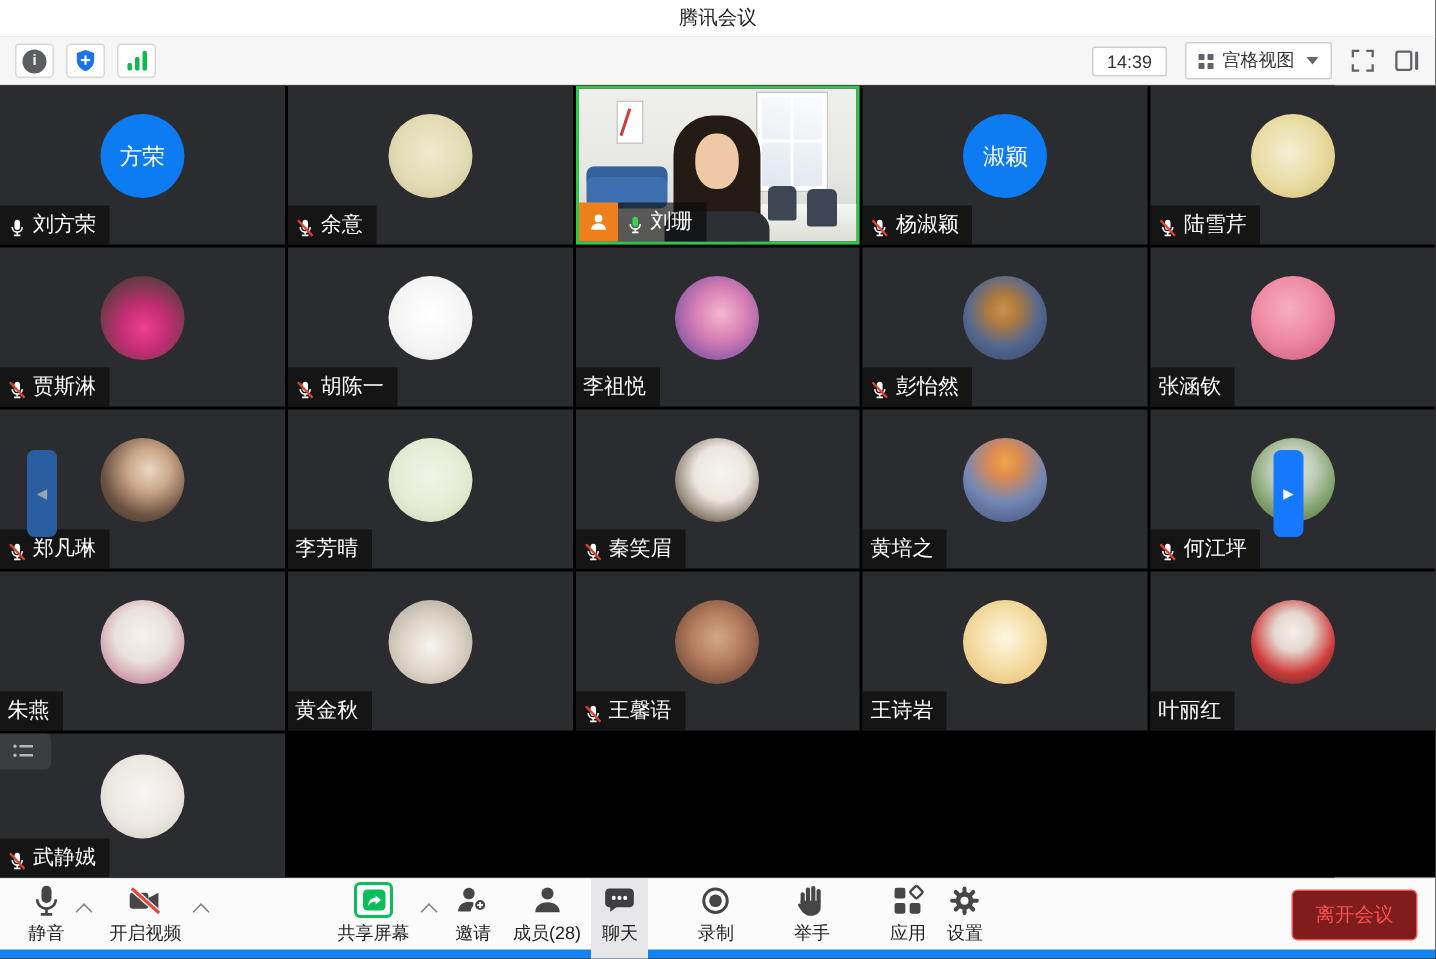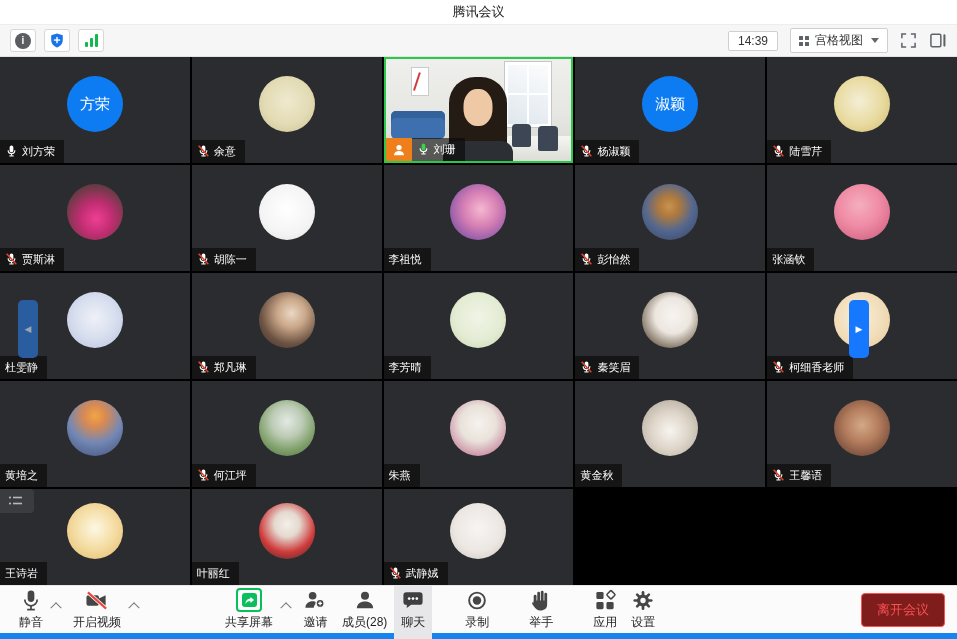--- a/index.html
+++ b/index.html
@@ -40,22 +40,22 @@
     gap:2px; background:#000; }
   .tile { position:relative; background:#2a2c2f; overflow:hidden;
     display:flex; align-items:center; justify-content:center; cursor:pointer; }
   .tile.video { border:2px solid #2bc84c; }
   .avatar-initials { width:56px; height:56px; border-radius:50%; background:#0d7cf2; color:#fff;
     display:flex; align-items:center; justify-content:center; font-size:15px; margin-top:-12px; }
   .avatar-photo { width:56px; height:56px; border-radius:50%; margin-top:-12px; }
   .name-plate { position:absolute; left:0; bottom:0; display:flex; align-items:stretch; max-width:100%; }
   .host-badge { display:none; width:26px; background:#ef7f1a; align-items:center; justify-content:center; }
   .tile.host .host-badge { display:flex; }
-  .nameplate-inner { display:flex; align-items:flex-start; gap:4px; background:rgba(8,8,8,.62);
-    padding:4px 9px 4px 5px; font-size:11px; color:#fff; white-space:nowrap; }
+  .nameplate-inner { display:flex; align-items:flex-end; gap:4px; background:rgba(8,8,8,.62);
+    padding:4px 9px 4px 5px; font-size:14px; color:#fff; white-space:nowrap; }
   .mic svg { display:block; }
   .mic .mic-stroke { stroke:#fff; stroke-width:1.2; fill:none; }
   .mic .mic-fill { fill:#fff; }
   .mic .slash { display:none; stroke:#e0442e; stroke-width:1.7; }
   .tile.mic-muted .slash { display:block; }
   .tile.mic-speaking .mic-fill { fill:#35d44a; }
 
   
   .video-scene { display:none; }
   .tile.video .video-scene { display:block; position:absolute; inset:0;
@@ -375,56 +375,44 @@
 
     <div class="name-plate">
 
       <span class="nameplate-inner">
 
         <span class="name-text">张涵钦</span>
       </span>
     </div>
   </div>
 
+
+  <div class="tile mic-muted">
+
+    <div class="avatar-photo" style="background: radial-gradient(circle at 58% 38%, rgb(234, 216, 196) 0%, rgb(202, 167, 137) 30%, rgb(107, 81, 66) 65%, rgb(57, 48, 42) 100%);"></div>
+
+    <div class="name-plate">
+
+      <span class="nameplate-inner">
+        <span class="mic">
+          <svg width="13" height="14" viewBox="0 0 14 14">
+            <path class="mic-fill" d="M7 1.1c1.15 0 2 .9 2 2v3.3c0 1.1-.85 2-2 2s-2-.9-2-2V3.1c0-1.1.85-2 2-2z"></path>
+            <path class="mic-stroke" d="M3.4 6.3c0 2 1.6 3.6 3.6 3.6s3.6-1.6 3.6-3.6"></path>
+            <line class="mic-stroke" x1="7" y1="9.9" x2="7" y2="11.9"></line>
+            <line class="mic-stroke" x1="4.7" y1="12.3" x2="9.3" y2="12.3"></line>
+            <line class="slash" x1="1.8" y1="1.4" x2="12.2" y2="12.6"></line>
+          </svg>
+        </span>
+        <span class="name-text">郑凡琳</span>
+      </span>
+    </div>
+  </div>
+
   <div class="tile mic-none">
 
-    <div class="avatar-photo" style="background: radial-gradient(circle at 50% 46%, rgb(238, 241, 247) 0%, rgb(215, 222, 238) 50%, rgb(182, 194, 221) 100%);"></div>
-
-    <div class="name-plate">
-
-      <span class="nameplate-inner">
-
-        <span class="name-text">杜雯静</span>
-      </span>
-    </div>
-  </div>
-
-  <div class="tile mic-muted">
-
-    <div class="avatar-photo" style="background: radial-gradient(circle at 58% 38%, rgb(234, 216, 196) 0%, rgb(202, 167, 137) 30%, rgb(107, 81, 66) 65%, rgb(57, 48, 42) 100%);"></div>
-
-    <div class="name-plate">
-
-      <span class="nameplate-inner">
-        <span class="mic">
-          <svg width="13" height="14" viewBox="0 0 14 14">
-            <path class="mic-fill" d="M7 1.1c1.15 0 2 .9 2 2v3.3c0 1.1-.85 2-2 2s-2-.9-2-2V3.1c0-1.1.85-2 2-2z"></path>
-            <path class="mic-stroke" d="M3.4 6.3c0 2 1.6 3.6 3.6 3.6s3.6-1.6 3.6-3.6"></path>
-            <line class="mic-stroke" x1="7" y1="9.9" x2="7" y2="11.9"></line>
-            <line class="mic-stroke" x1="4.7" y1="12.3" x2="9.3" y2="12.3"></line>
-            <line class="slash" x1="1.8" y1="1.4" x2="12.2" y2="12.6"></line>
-          </svg>
-        </span>
-        <span class="name-text">郑凡琳</span>
-      </span>
-    </div>
-  </div>
-
-  <div class="tile mic-none">
-
     <div class="avatar-photo" style="background: radial-gradient(circle at 50% 45%, rgb(240, 244, 230) 0%, rgb(228, 236, 212) 55%, rgb(200, 212, 174) 100%);"></div>
 
     <div class="name-plate">
 
       <span class="nameplate-inner">
 
         <span class="name-text">李芳晴</span>
       </span>
     </div>
   </div>
@@ -443,40 +431,20 @@
             <line class="mic-stroke" x1="7" y1="9.9" x2="7" y2="11.9"></line>
             <line class="mic-stroke" x1="4.7" y1="12.3" x2="9.3" y2="12.3"></line>
             <line class="slash" x1="1.8" y1="1.4" x2="12.2" y2="12.6"></line>
           </svg>
         </span>
         <span class="name-text">秦笑眉</span>
       </span>
     </div>
   </div>
 
-  <div class="tile mic-muted">
-
-    <div class="avatar-photo" style="background: radial-gradient(circle at 45% 45%, rgb(249, 238, 218) 0%, rgb(241, 221, 185) 55%, rgb(226, 200, 151) 100%);"></div>
-
-    <div class="name-plate">
-
-      <span class="nameplate-inner">
-        <span class="mic">
-          <svg width="13" height="14" viewBox="0 0 14 14">
-            <path class="mic-fill" d="M7 1.1c1.15 0 2 .9 2 2v3.3c0 1.1-.85 2-2 2s-2-.9-2-2V3.1c0-1.1.85-2 2-2z"></path>
-            <path class="mic-stroke" d="M3.4 6.3c0 2 1.6 3.6 3.6 3.6s3.6-1.6 3.6-3.6"></path>
-            <line class="mic-stroke" x1="7" y1="9.9" x2="7" y2="11.9"></line>
-            <line class="mic-stroke" x1="4.7" y1="12.3" x2="9.3" y2="12.3"></line>
-            <line class="slash" x1="1.8" y1="1.4" x2="12.2" y2="12.6"></line>
-          </svg>
-        </span>
-        <span class="name-text">柯细香老师</span>
-      </span>
-    </div>
-  </div>
 
   <div class="tile mic-none">
 
     <div class="avatar-photo" style="background: radial-gradient(circle at 50% 28%, rgb(242, 165, 69) 0%, rgb(217, 138, 82) 22%, rgb(115, 136, 181) 55%, rgb(65, 80, 122) 100%);"></div>
 
     <div class="name-plate">
 
       <span class="nameplate-inner">
 
         <span class="name-text">黄培之</span>

